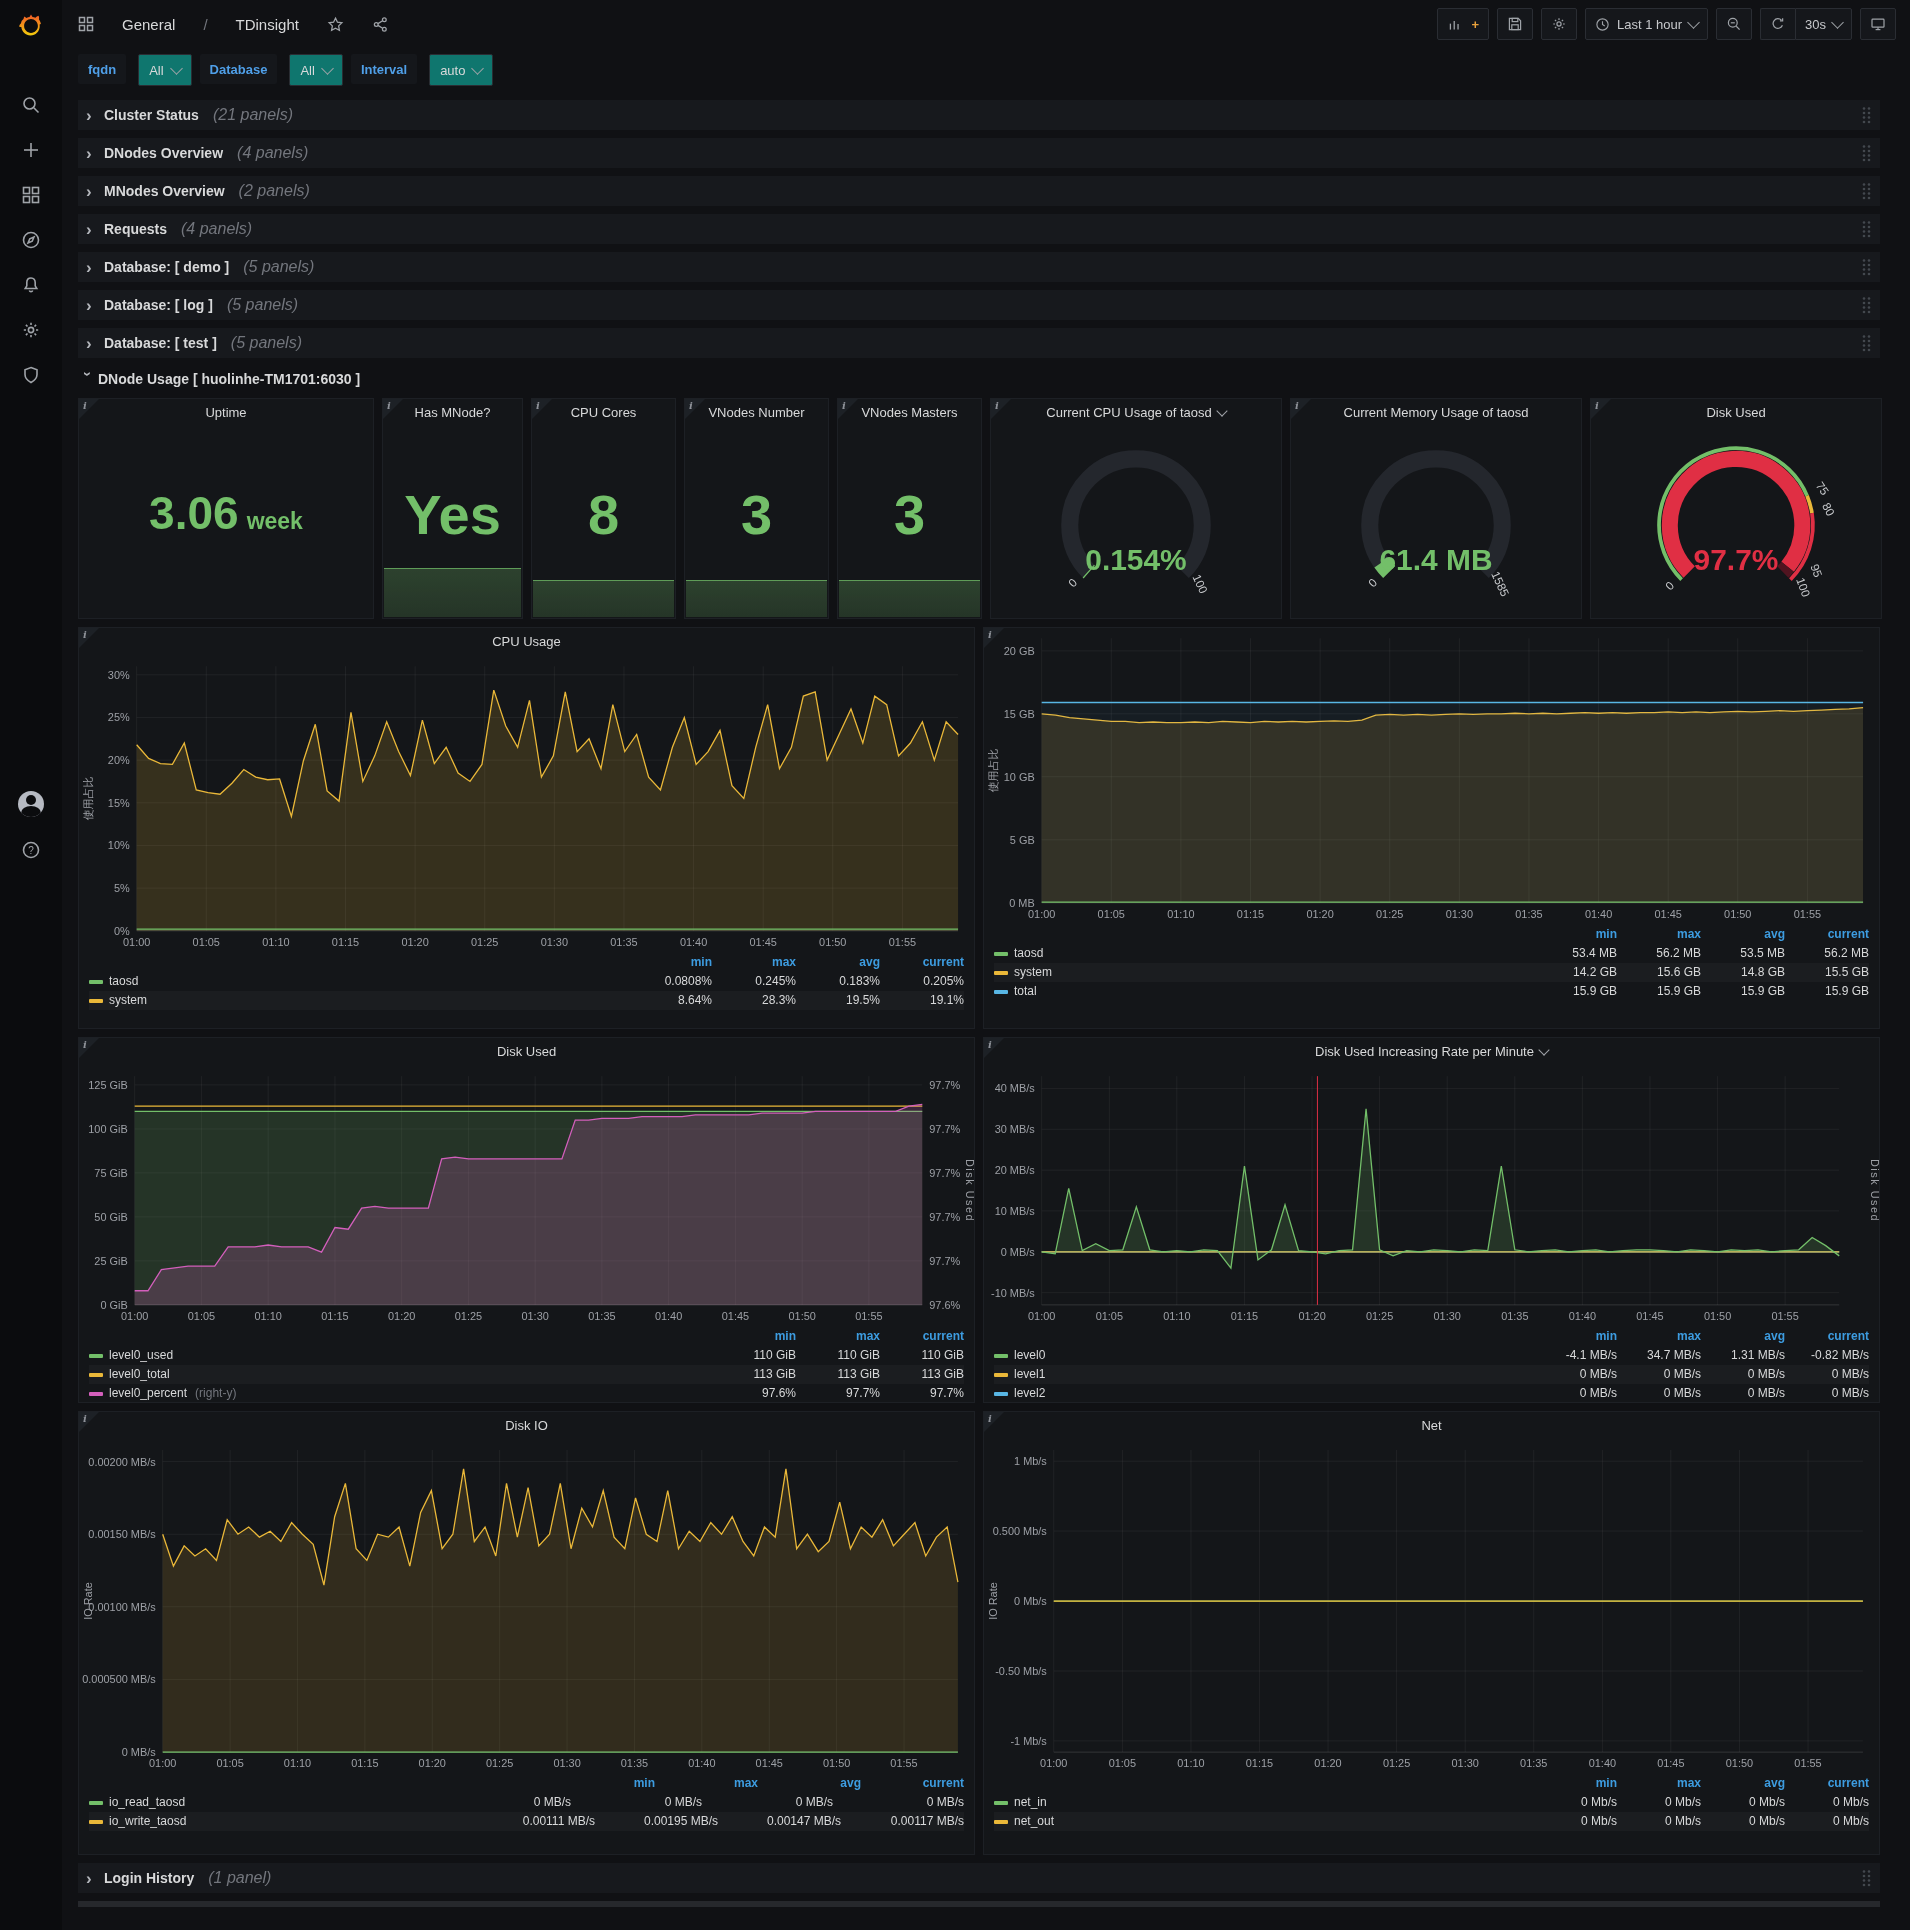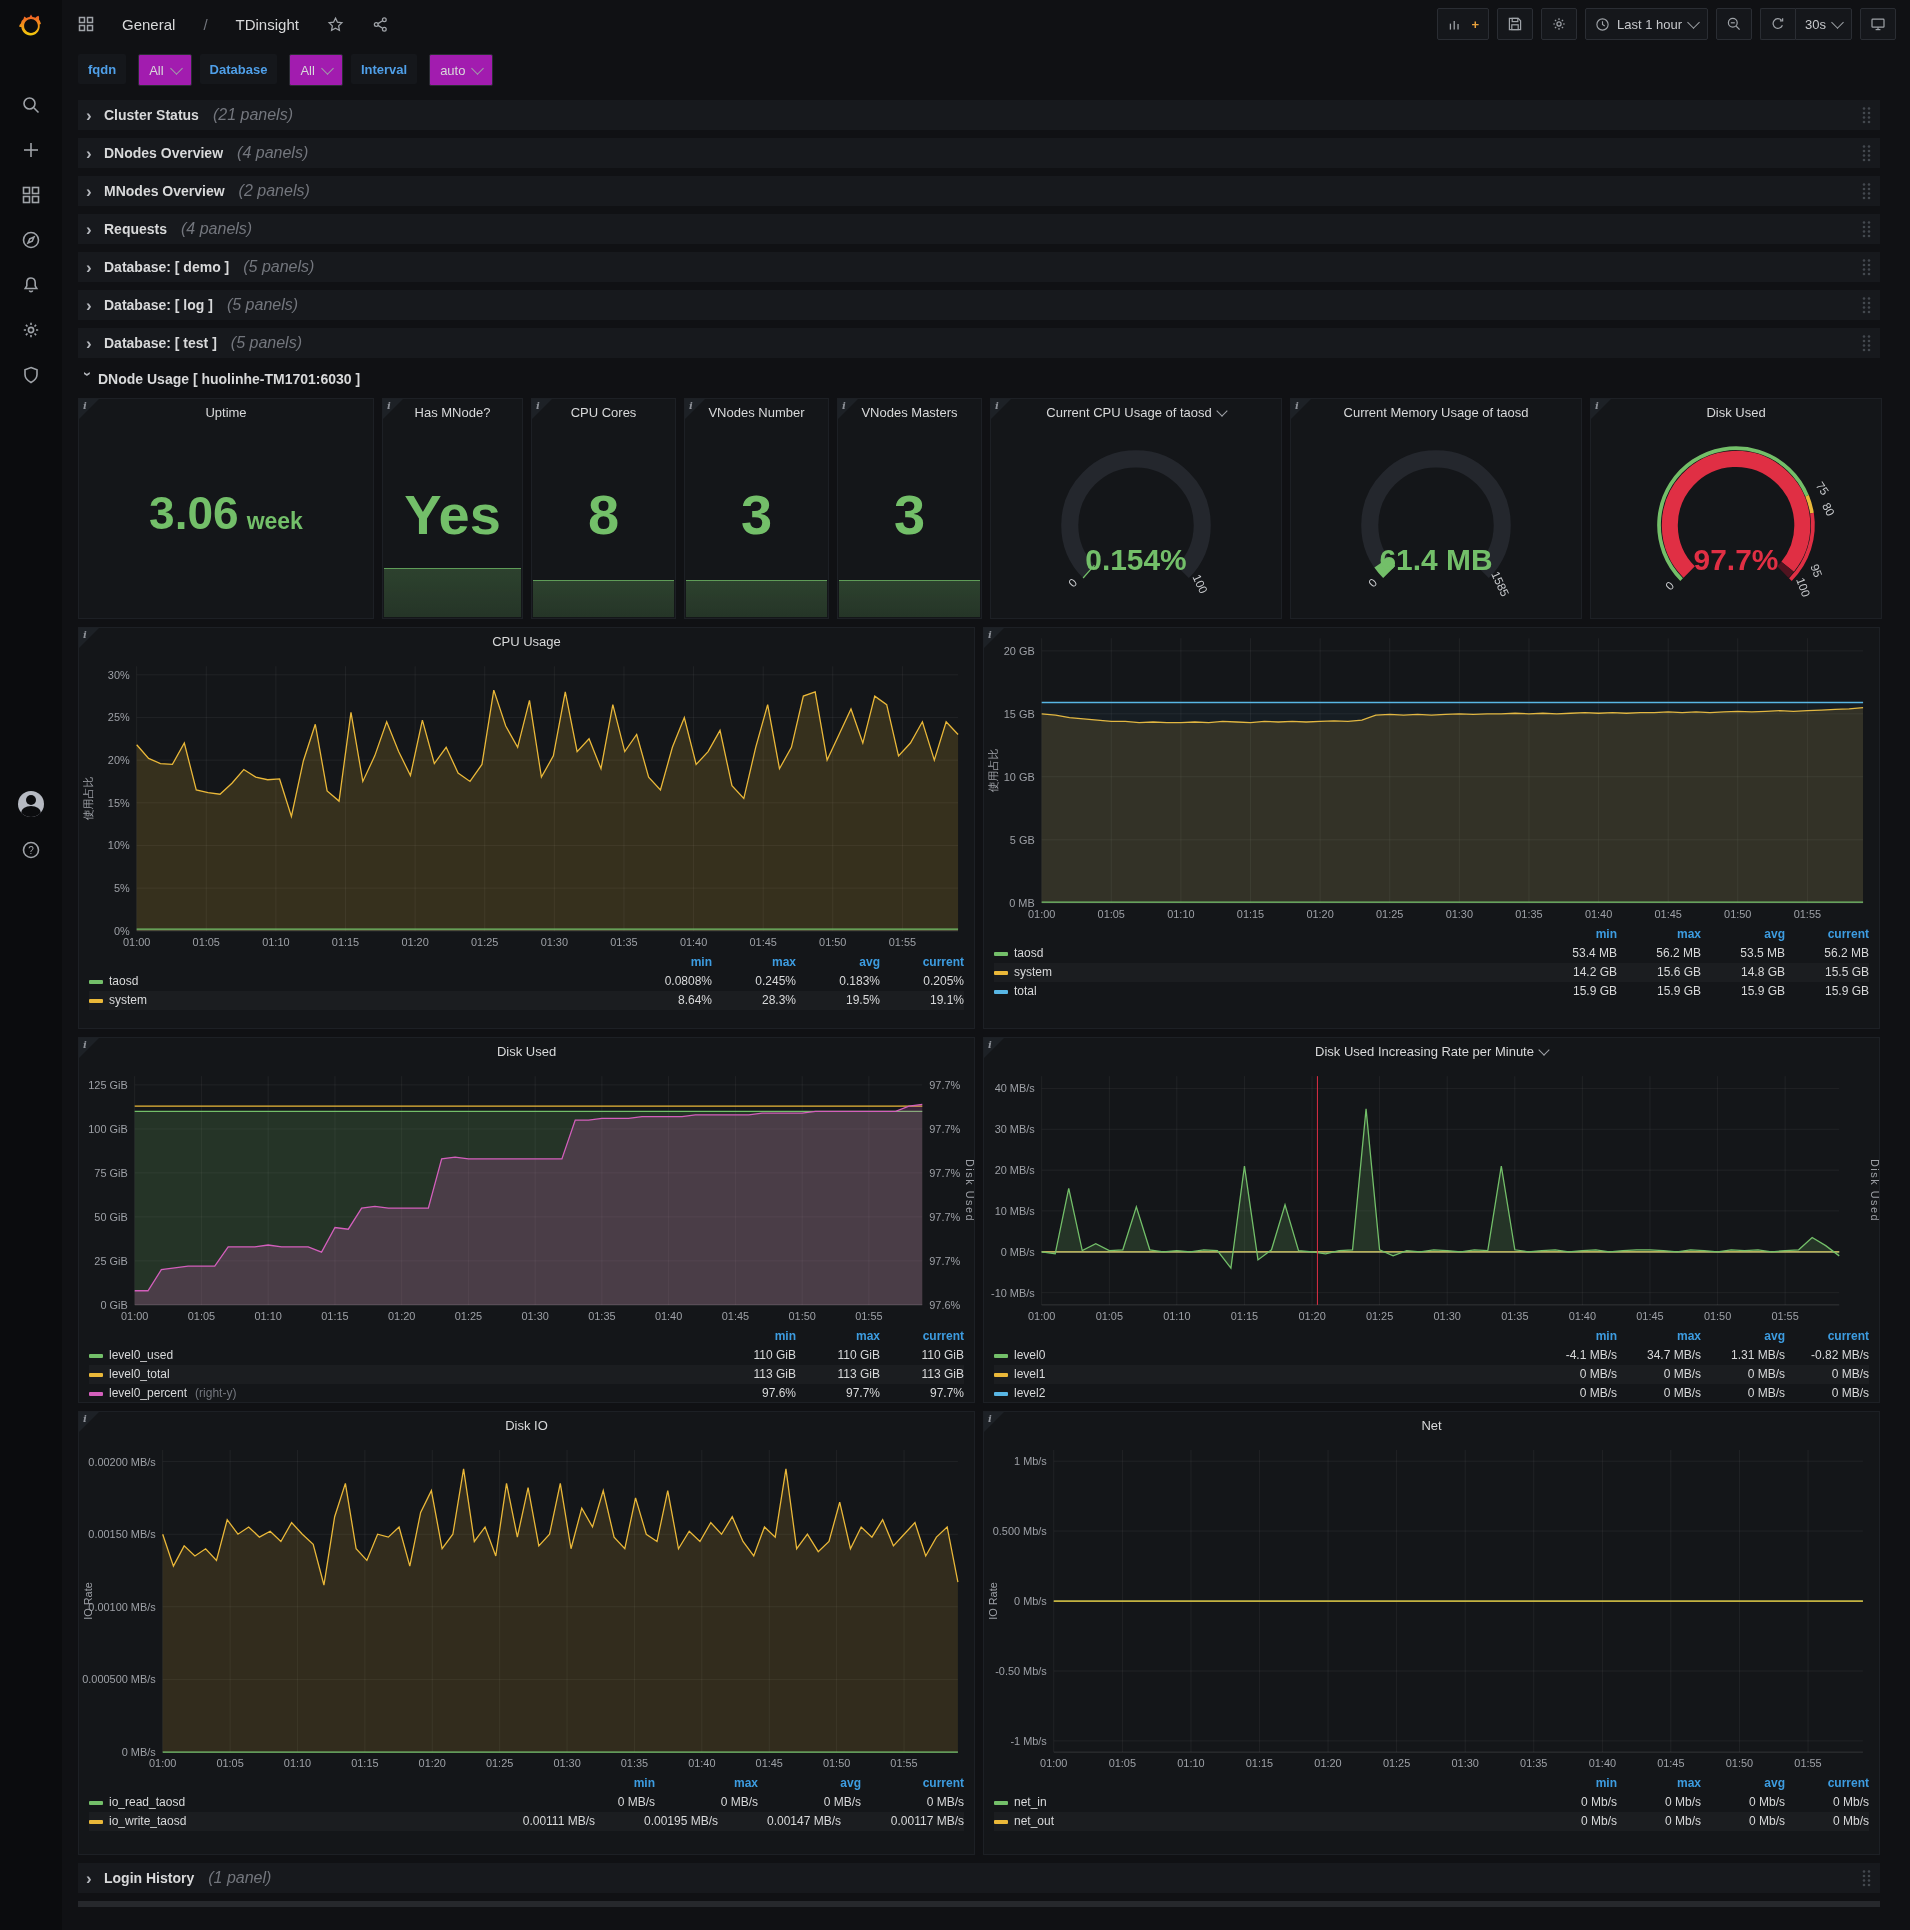--- a/index.html
+++ b/index.html
@@ -27,21 +27,21 @@
   .btn-group .btn{border-radius:0;}
   .btn-group .btn:first-child{border-radius:2px 0 0 2px;border-right:none;}
   .btn-group .btn:last-child{border-radius:0 2px 2px 0;}
   .chev-dn{display:inline-block;width:8px;height:8px;border-right:1.6px solid #9fa3a8;border-bottom:1.6px solid #9fa3a8;
     transform:rotate(45deg);margin-top:-4px;}
   
   .subbar{display:flex;gap:8px;align-items:center;padding:6px 16px 14px;}
   .var-pair{display:flex;gap:12px;align-items:flex-start;}
   .var-label{background:#15171b;color:#4f9fe8;font-weight:700;font-size:13px;height:30px;padding:0 10px;
     display:flex;align-items:center;border-radius:2px;}
-  .var-value{background:#a21caf;border:1px solid #2a2d33;color:#d8d9da;font-size:13px;height:30px;padding:0 10px;
+  .var-value{background:#0f766e;border:1px solid #2a2d33;color:#d8d9da;font-size:13px;height:30px;padding:0 10px;
     display:flex;align-items:center;gap:8px;border-radius:2px;cursor:pointer;}
   
   .dash{padding:0 30px 0 16px;flex:1;}
   .row-strip{height:30px;background:#17191d;margin-bottom:8px;display:flex;align-items:center;padding:0 8px;cursor:pointer;}
   .row-chev{color:#b4b7bc;font-size:17px;font-weight:700;width:16px;line-height:1;}
   .row-title{font-size:14px;font-weight:700;color:#d8d9da;margin-left:2px;}
   .row-count{font-size:16px;font-style:italic;color:#73767d;margin-left:14px;}
   .drag{margin-left:auto;opacity:.8;cursor:grab;display:flex;}
   .row-open{height:26px;background:transparent;display:flex;align-items:center;padding:0 2px;margin:2px 0 6px;cursor:pointer;}
   .row-open .row-chev{transform:rotate(90deg);font-size:15px;}
@@ -887,21 +887,21 @@
               <path d="M84 314 L884 314" fill="none" stroke="#73bf69" stroke-width="1.3"></path>
             </svg>
           <div class="legend">
               <div class="lg-row" style="grid-template-columns: minmax(0px, 1fr) repeat(4, 103px);">
                 <span></span>
                 <span class="lg-h">min</span>
                 <span class="lg-h">max</span>
                 <span class="lg-h">avg</span>
                 <span class="lg-h">current</span>
               </div>
-              <div class="lg-row" style="grid-template-columns: minmax(0px, 1fr) repeat(4, 103px);">
+              <div class="lg-row" style="grid-template-columns: minmax(0px, 1fr) repeat(4, 103px); gap: 28px;">
                 <span class="lg-name">
                   <i class="sw" style="background: rgb(115, 191, 105);"></i>
                   <span>io_read_taosd</span>
                 </span>
                 <span class="lg-v">0 MB/s</span>
                 <span class="lg-v">0 MB/s</span>
                 <span class="lg-v">0 MB/s</span>
                 <span class="lg-v">0 MB/s</span>
               </div>
               <div class="lg-row lg-alt" style="grid-template-columns: minmax(0px, 1fr) repeat(4, 103px); gap: 20px;">

